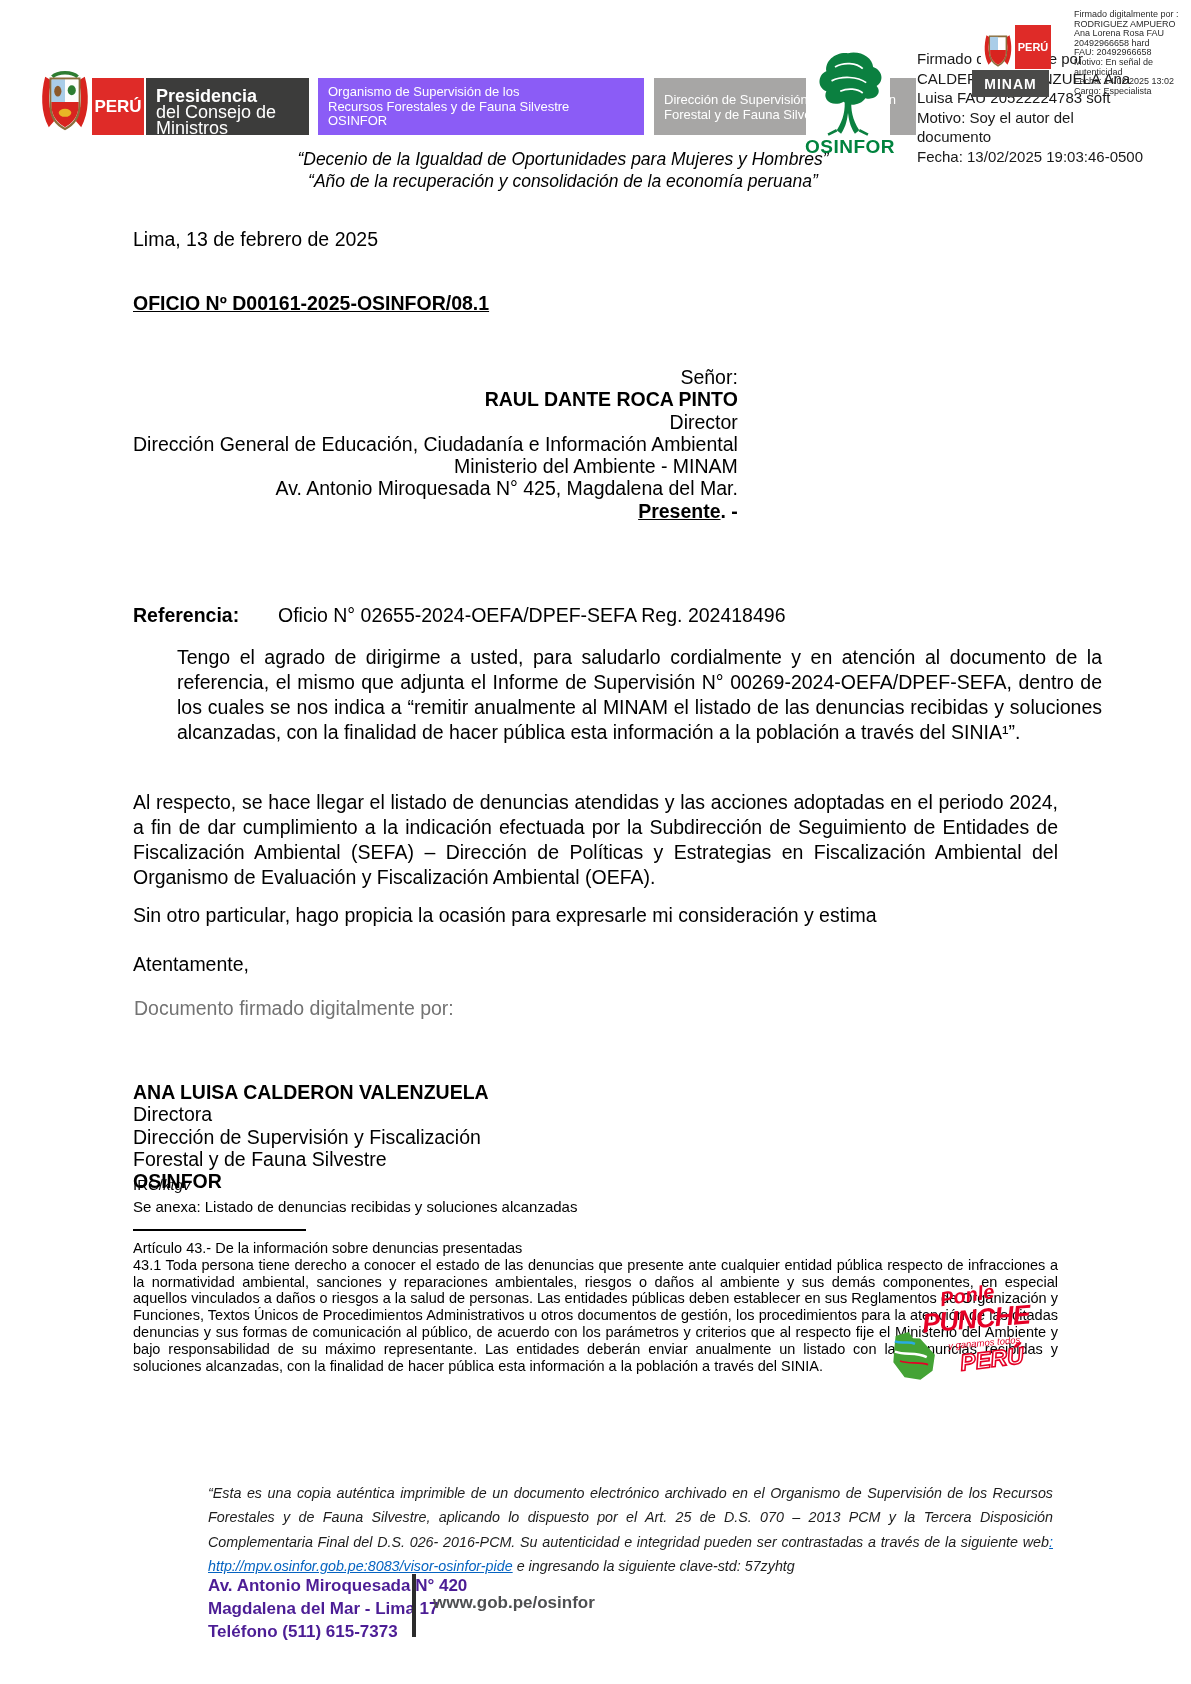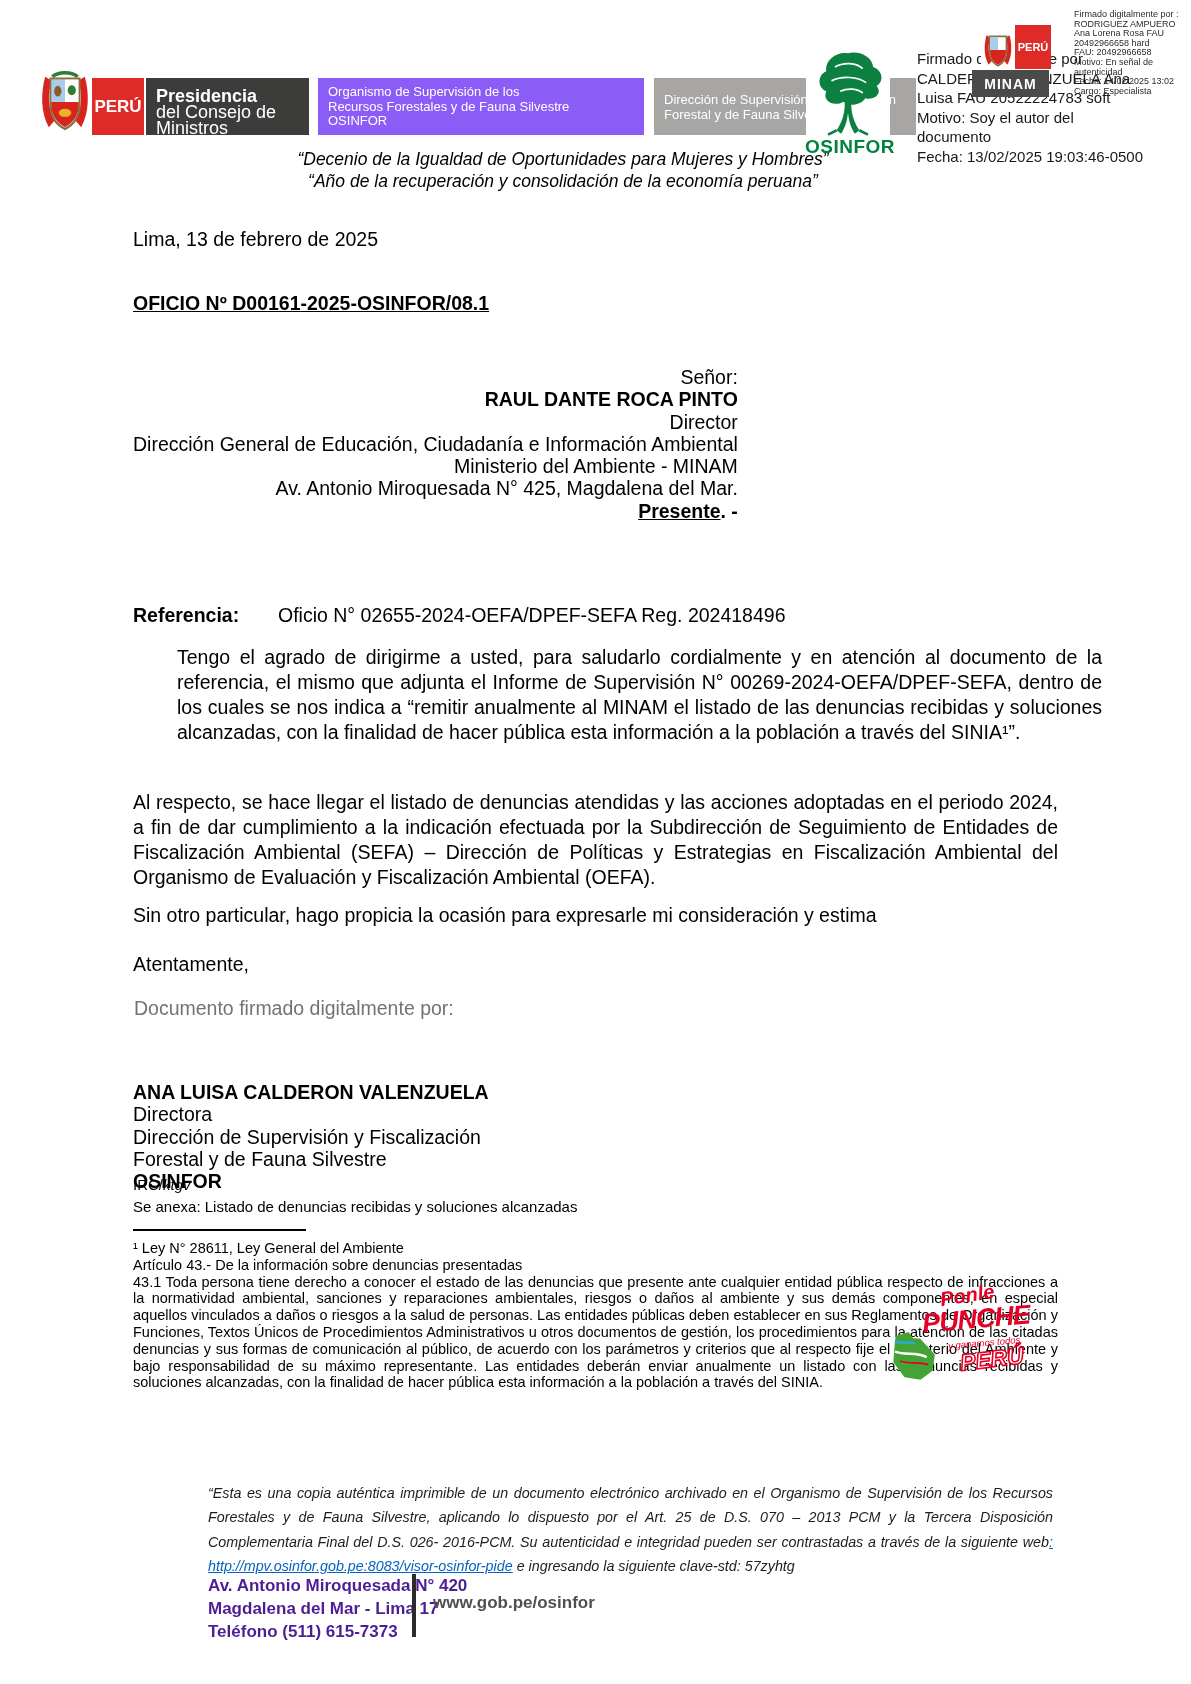--- a/index.html
+++ b/index.html
@@ -205,21 +205,20 @@
     <div>Forestal y de Fauna Silvestre</div>
     <div class="bold">OSINFOR</div>
   </div>
 
   <div class="abs irc small-fs"><span>IRC/</span><span class="it">ktgv</span></div>
 
   <div class="abs anexo small-fs">Se anexa: Listado de denuncias recibidas y soluciones alcanzadas</div>
 
   <div class="abs fnrule"></div>
   <div class="abs footnote">
-    <div>¹ Ley N° 28611, Ley General del Ambiente</div>
     <div>Artículo 43.- De la información sobre denuncias presentadas</div>
     <div class="fbody">43.1 Toda persona tiene derecho a conocer el estado de las denuncias que presente ante cualquier entidad pública respecto de infracciones a la normatividad ambiental, sanciones y reparaciones ambientales, riesgos o daños al ambiente y sus demás componentes, en especial aquellos vinculados a daños o riesgos a la salud de personas. Las entidades públicas deben establecer en sus Reglamentos de Organización y Funciones, Textos Únicos de Procedimientos Administrativos u otros documentos de gestión, los procedimientos para la atención de las citadas denuncias y sus formas de comunicación al público, de acuerdo con los parámetros y criterios que al respecto fije el Ministerio del Ambiente y bajo responsabilidad de su máximo representante. Las entidades deberán enviar anualmente un listado con las denuncias recibidas y soluciones alcanzadas, con la finalidad de hacer pública esta información a la población a través del SINIA.</div>
   </div>
 
   <div class="punche">
     <div class="map">
       <svg viewBox="0 0 60 64" width="70" height="54">
         <path d="M14,4 L30,2 L34,10 L42,12 L56,34 L50,52 L34,60 L16,54 L6,34 L10,18 Z" fill="#44A335"></path>
         <path d="M12,10 C20,15 28,12 35,17" fill="none" stroke="#29ABE2" stroke-width="3"></path>
         <path d="M10,22 C22,29 34,26 46,35" fill="none" stroke="#fff" stroke-width="3"></path>

